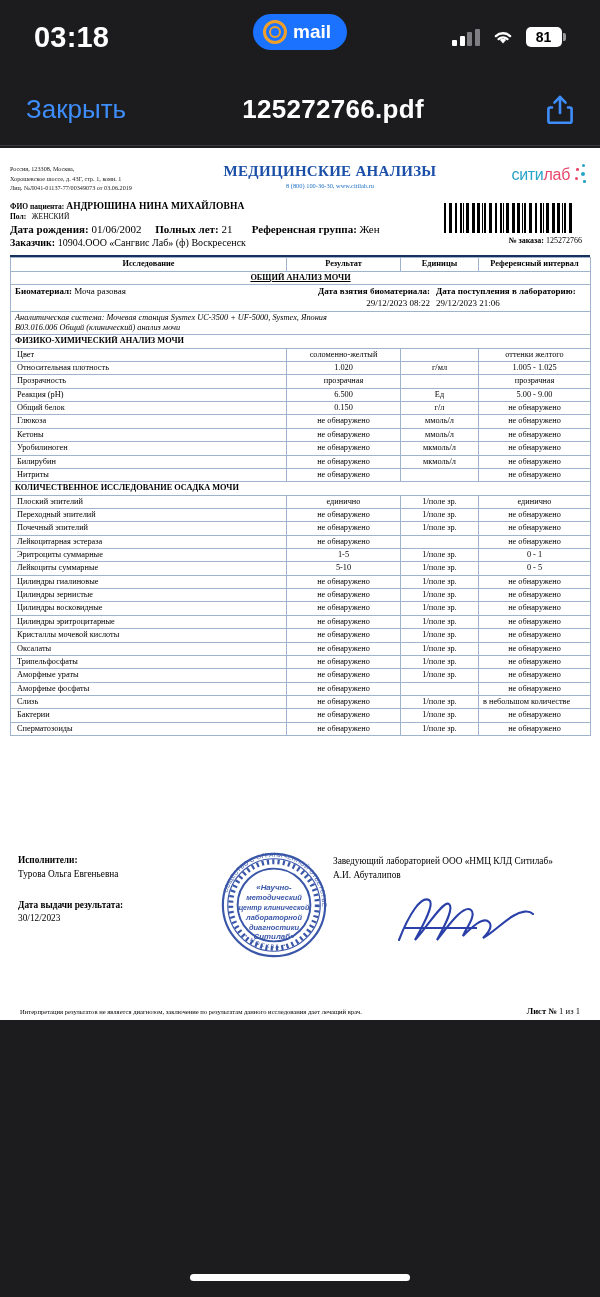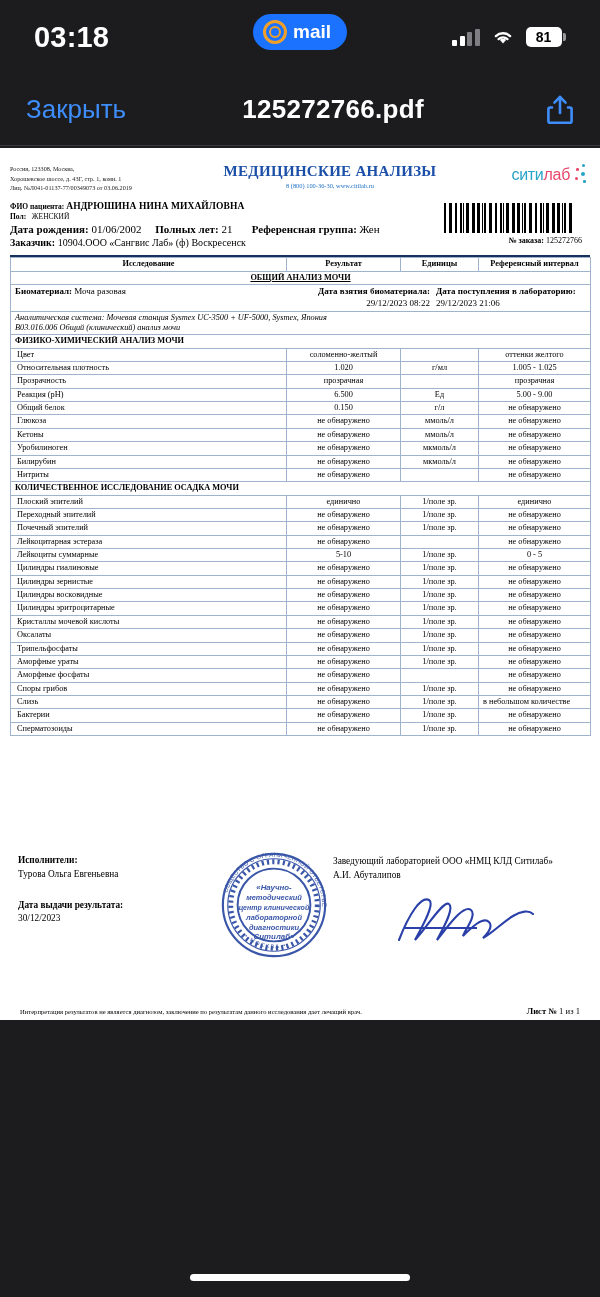--- a/index.html
+++ b/index.html
@@ -466,20 +466,26 @@
               <td style="text-align: center;">1/поле зр.</td>
               <td style="text-align: center;">не обнаружено</td>
             </tr>
             <tr class="datarow">
               <td class="rowlabel">Лейкоцитарная эстераза</td>
               <td style="text-align: center;">не обнаружено</td>
               <td style="text-align: center;"></td>
               <td style="text-align: center;">не обнаружено</td>
             </tr>
             <tr class="datarow">
+              <td class="rowlabel">Эритроциты суммарные</td>
+              <td style="text-align: center;">1-5</td>
+              <td style="text-align: center;">1/поле зр.</td>
+              <td style="text-align: center;">0 - 1</td>
+            </tr>
+            <tr class="datarow">
               <td class="rowlabel">Лейкоциты суммарные</td>
               <td style="text-align: center;">5-10</td>
               <td style="text-align: center;">1/поле зр.</td>
               <td style="text-align: center;">0 - 5</td>
             </tr>
             <tr class="datarow">
               <td class="rowlabel">Цилиндры гиалиновые</td>
               <td style="text-align: center;">не обнаружено</td>
               <td style="text-align: center;">1/поле зр.</td>
               <td style="text-align: center;">не обнаружено</td>
@@ -523,26 +529,20 @@
             <tr class="datarow">
               <td class="rowlabel">Аморфные ураты</td>
               <td style="text-align: center;">не обнаружено</td>
               <td style="text-align: center;">1/поле зр.</td>
               <td style="text-align: center;">не обнаружено</td>
             </tr>
             <tr class="datarow">
               <td class="rowlabel">Аморфные фосфаты</td>
               <td style="text-align: center;">не обнаружено</td>
               <td style="text-align: center;"></td>
-              <td style="text-align: center;">не обнаружено</td>
-            </tr>
-            <tr class="datarow">
-              <td class="rowlabel">Споры грибов</td>
-              <td style="text-align: center;">не обнаружено</td>
-              <td style="text-align: center;">1/поле зр.</td>
               <td style="text-align: center;">не обнаружено</td>
             </tr>
             <tr class="datarow">
               <td class="rowlabel">Слизь</td>
               <td style="text-align: center;">не обнаружено</td>
               <td style="text-align: center;">1/поле зр.</td>
               <td style="">в небольшом количестве</td>
             </tr>
             <tr class="datarow">
               <td class="rowlabel">Бактерии</td>

